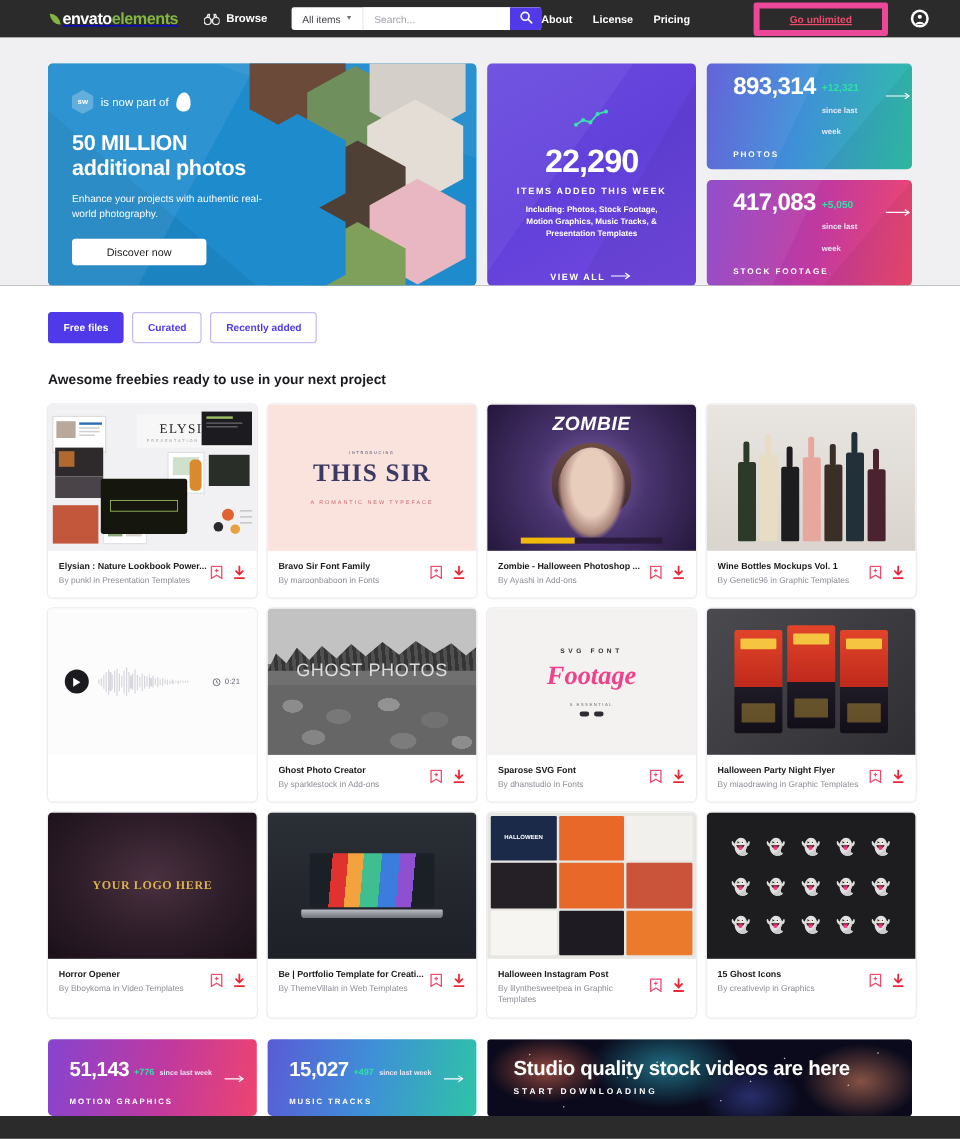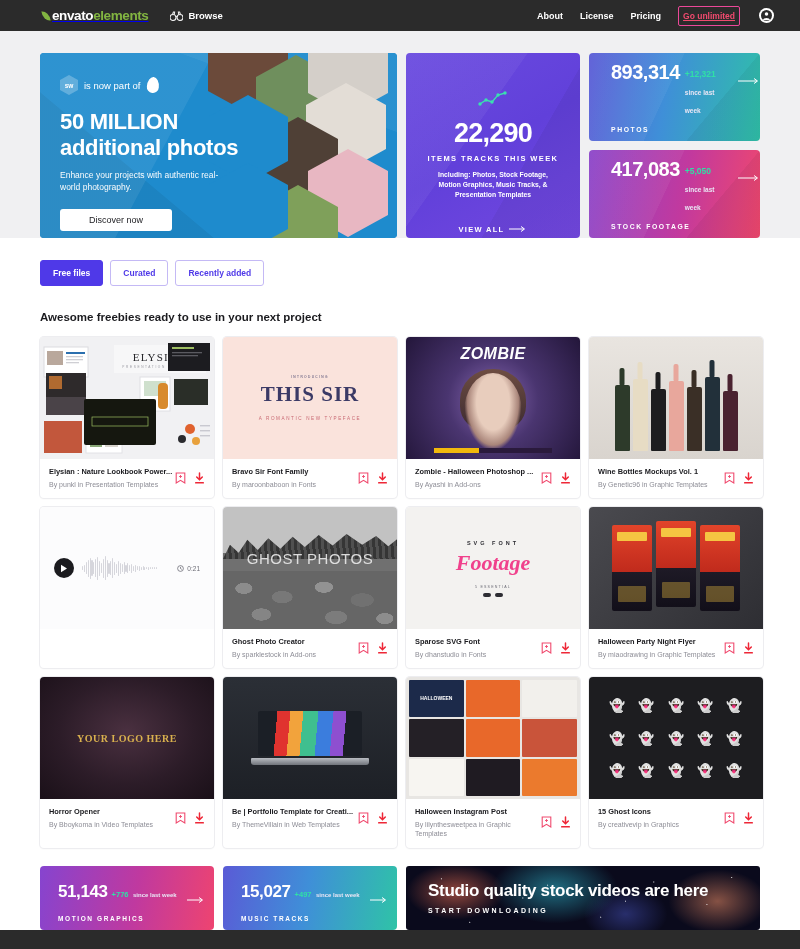--- a/index.html
+++ b/index.html
@@ -64,23 +64,24 @@
     width: 26px; height: 100%;
     background: #4f39e8;
     display: flex; align-items: center; justify-content: center;
     border: 0; cursor: pointer;
   }
 
   .navlinks { display: flex; align-items: center; margin-left: auto; gap: 17px; }
   .navlink { color: #fff; font-size: 9px; font-weight: bold; text-decoration: none; }
   .gounlimited {
     color: #f04a6e; font-size: 8.5px; font-weight: bold;
-    border: 1px solid #ec4899; border-radius: 2px;
-    padding: 4px 4px;
+    border: 5px solid #ec4899; border-radius: 2px;
+    padding: 4px 25px;
     white-space: nowrap;
+    margin-left: 36px;
   }
   .avatar {
     width: 15px; height: 15px; border-radius: 50%;
     background: #fff; display: flex; align-items: center; justify-content: center;
     margin-left: 2px; margin-right: 14px;
   }
 
   
   .hero-wrap {
     background: #f0f0f2;
@@ -110,21 +111,21 @@
   .promo-inner { position: relative; padding: 22px 0 0 20px; z-index: 3; }
   .promo-badge-line { display: flex; align-items: center; gap: 6px; }
   .hex-badge {
     width: 18px; height: 20px; background: rgba(255,255,255,.25);
     clip-path: polygon(50% 0, 100% 25%, 100% 75%, 50% 100%, 0 75%, 0 25%);
     display: flex; align-items: center; justify-content: center;
     font-size: 6.5px; font-weight: bold; color: #fff;
   }
   .nowpart { font-size: 9.5px; }
   .egg { width: 12px; height: 16px; background: #fff; border-radius: 50% 50% 48% 48% / 62% 62% 38% 38%; transform: rotate(5deg); }
-  .promo-h1 { font-size: 22px; font-weight: bold; line-height: 1.18; margin-top: 14px; letter-spacing: -0.3px; }
+  .promo-h1 { font-size: 18px; font-weight: bold; line-height: 1.18; margin-top: 14px; letter-spacing: -0.3px; }
   .promo-sub { font-size: 8.5px; line-height: 1.45; margin-top: 8px; max-width: 160px; opacity: .97; }
   .promo-btn {
     margin-top: 15px; display: inline-block;
     background: #fff; color: #1b1b1f;
     font-size: 9px; font-weight: 500;
     border-radius: 3px; padding: 6px 29px;
     border: 0; cursor: pointer;
     font-family: "Liberation Sans", sans-serif;
   }
 
@@ -335,20 +336,35 @@
     <span class="browse-icon">
       <svg width="13" height="10" viewBox="0 0 13 10">
           <circle cx="3" cy="6.5" r="3" fill="none" stroke="#fff" stroke-width="1.2"></circle>
           <circle cx="10" cy="6.5" r="3" fill="none" stroke="#fff" stroke-width="1.2"></circle>
           <path d="M2.4 3.6 L3.4 1 H4.6 L4.2 3.8 M10.6 3.6 L9.6 1 H8.4 L8.8 3.8 M5.3 5.5 h2.4" stroke="#fff" stroke-width="1.1" fill="none"></path>
         </svg>
     </span>
     <span>Browse</span>
   </div>
 
+  <div class="searchbar">
+    <div class="allitems">
+      <span>All items</span>
+      <span class="chev">▼</span>
+    </div>
+    <input class="search-input" type="text" placeholder="Search..." style="">
+    <button class="search-btn">
+      <span>
+        <svg width="11" height="11" viewBox="0 0 12 12">
+            <circle cx="5" cy="5" r="3.6" fill="none" stroke="#fff" stroke-width="1.5"></circle>
+            <line x1="7.8" y1="7.8" x2="11" y2="11" stroke="#fff" stroke-width="1.6" stroke-linecap="round"></line>
+          </svg>
+      </span>
+    </button>
+  </div>
 
   <div class="navlinks">
     <a class="navlink" href="#">About</a>
     <a class="navlink" href="#">License</a>
     <a class="navlink" href="#">Pricing</a>
     <a class="gounlimited" href="#">Go unlimited</a>
     <div class="avatar">
       <svg width="11" height="11" viewBox="0 0 12 12">
           <circle cx="6" cy="6" r="6" fill="#2b2b2b"></circle>
           <circle cx="6" cy="4.3" r="1.9" fill="#fff"></circle>
@@ -403,21 +419,21 @@
           <svg width="30" height="18" viewBox="0 0 30 18">
             <polyline points="2,14 8,10 14,12 20,5 27,3" fill="none" stroke="#3ae0b0" stroke-width="1.4"></polyline>
             <circle cx="2" cy="14" r="1.7" fill="#3ae0b0"></circle>
               <circle cx="8" cy="10" r="1.7" fill="#3ae0b0"></circle>
             <circle cx="14" cy="12" r="1.7" fill="#3ae0b0"></circle>
               <circle cx="20" cy="5" r="1.7" fill="#3ae0b0"></circle>
             <circle cx="27" cy="3" r="1.7" fill="#3ae0b0"></circle>
           </svg>
         </span>
         <div class="stat-big-num">22,290</div>
-        <div class="stat-big-label">ITEMS TRACKS THIS WEEK</div>
+        <div class="stat-big-label">ITEMS ADDED THIS WEEK</div>
         <div class="stat-big-desc">Including: Photos, Stock Footage, Motion Graphics, Music Tracks, &amp; Presentation Templates</div>
         <div class="viewall">
           <span>VIEW ALL</span>
           <span>
             <svg width="18" height="6" viewBox="0 0 18 6">
                 <line x1="0" y1="3" x2="15" y2="3" stroke="#fff" stroke-width="1"></line>
                 <polyline points="12,0.5 15.5,3 12,5.5" fill="none" stroke="#fff" stroke-width="1"></polyline>
               </svg>
           </span>
         </div>

